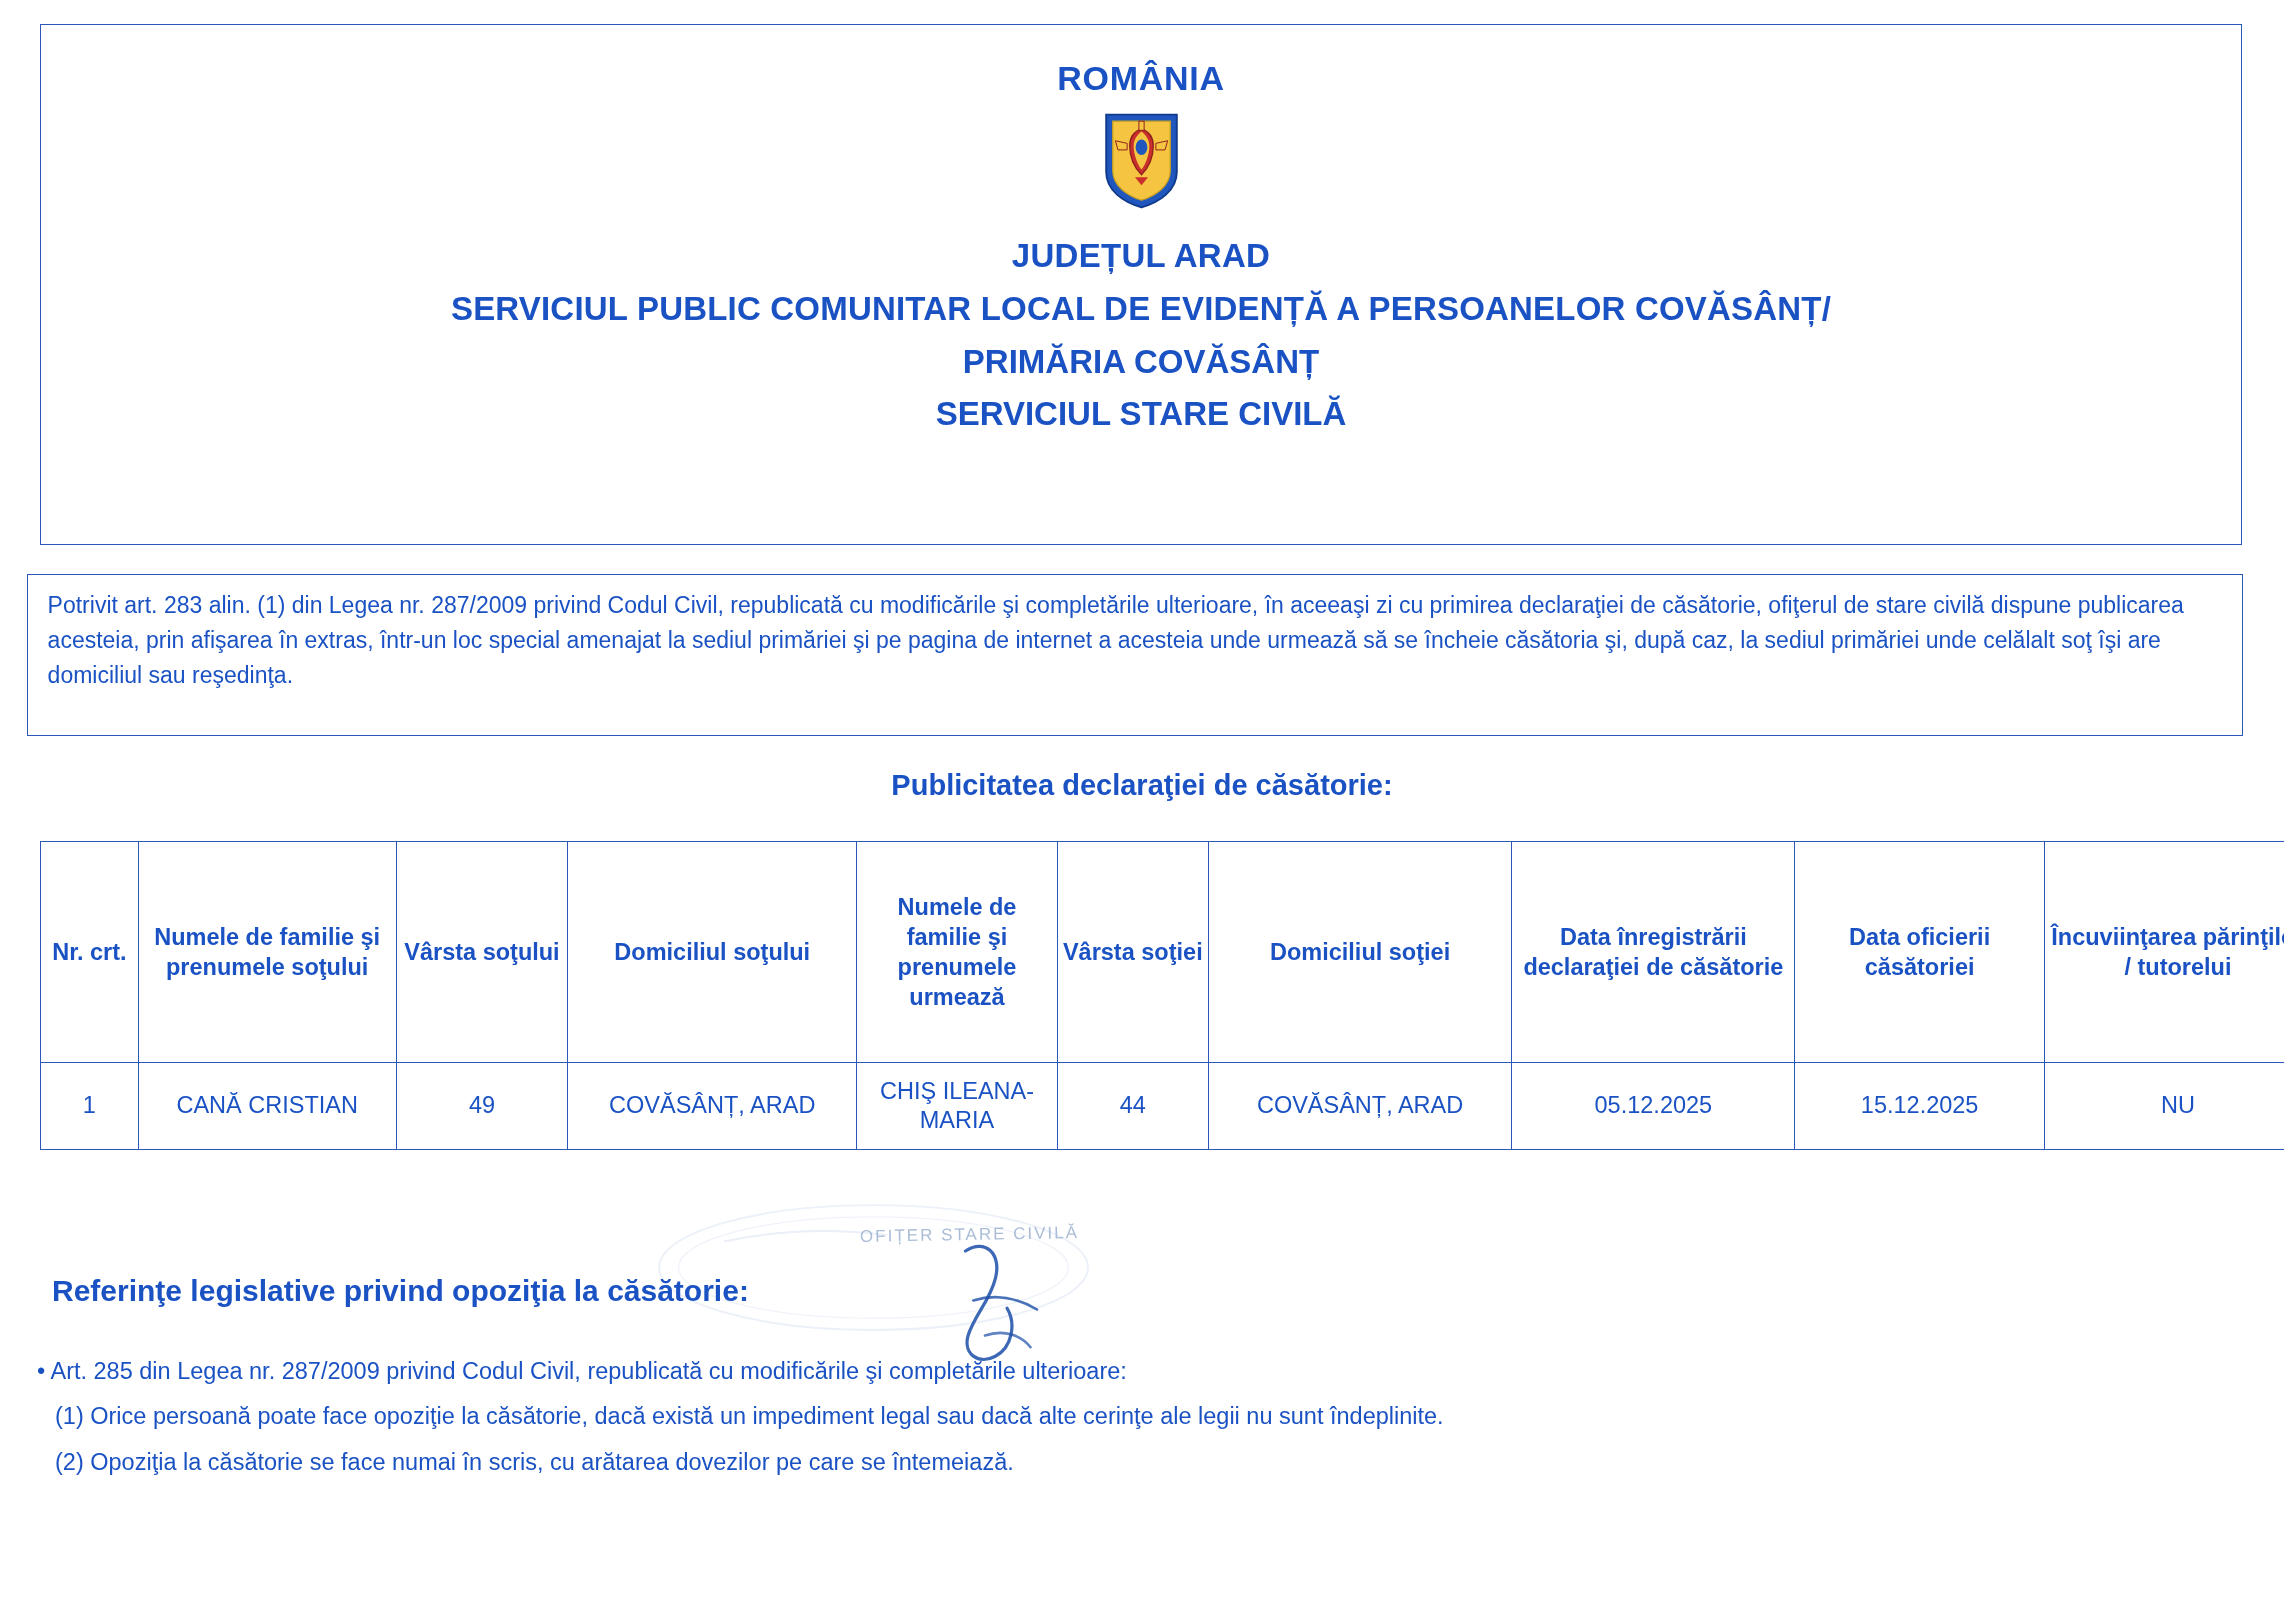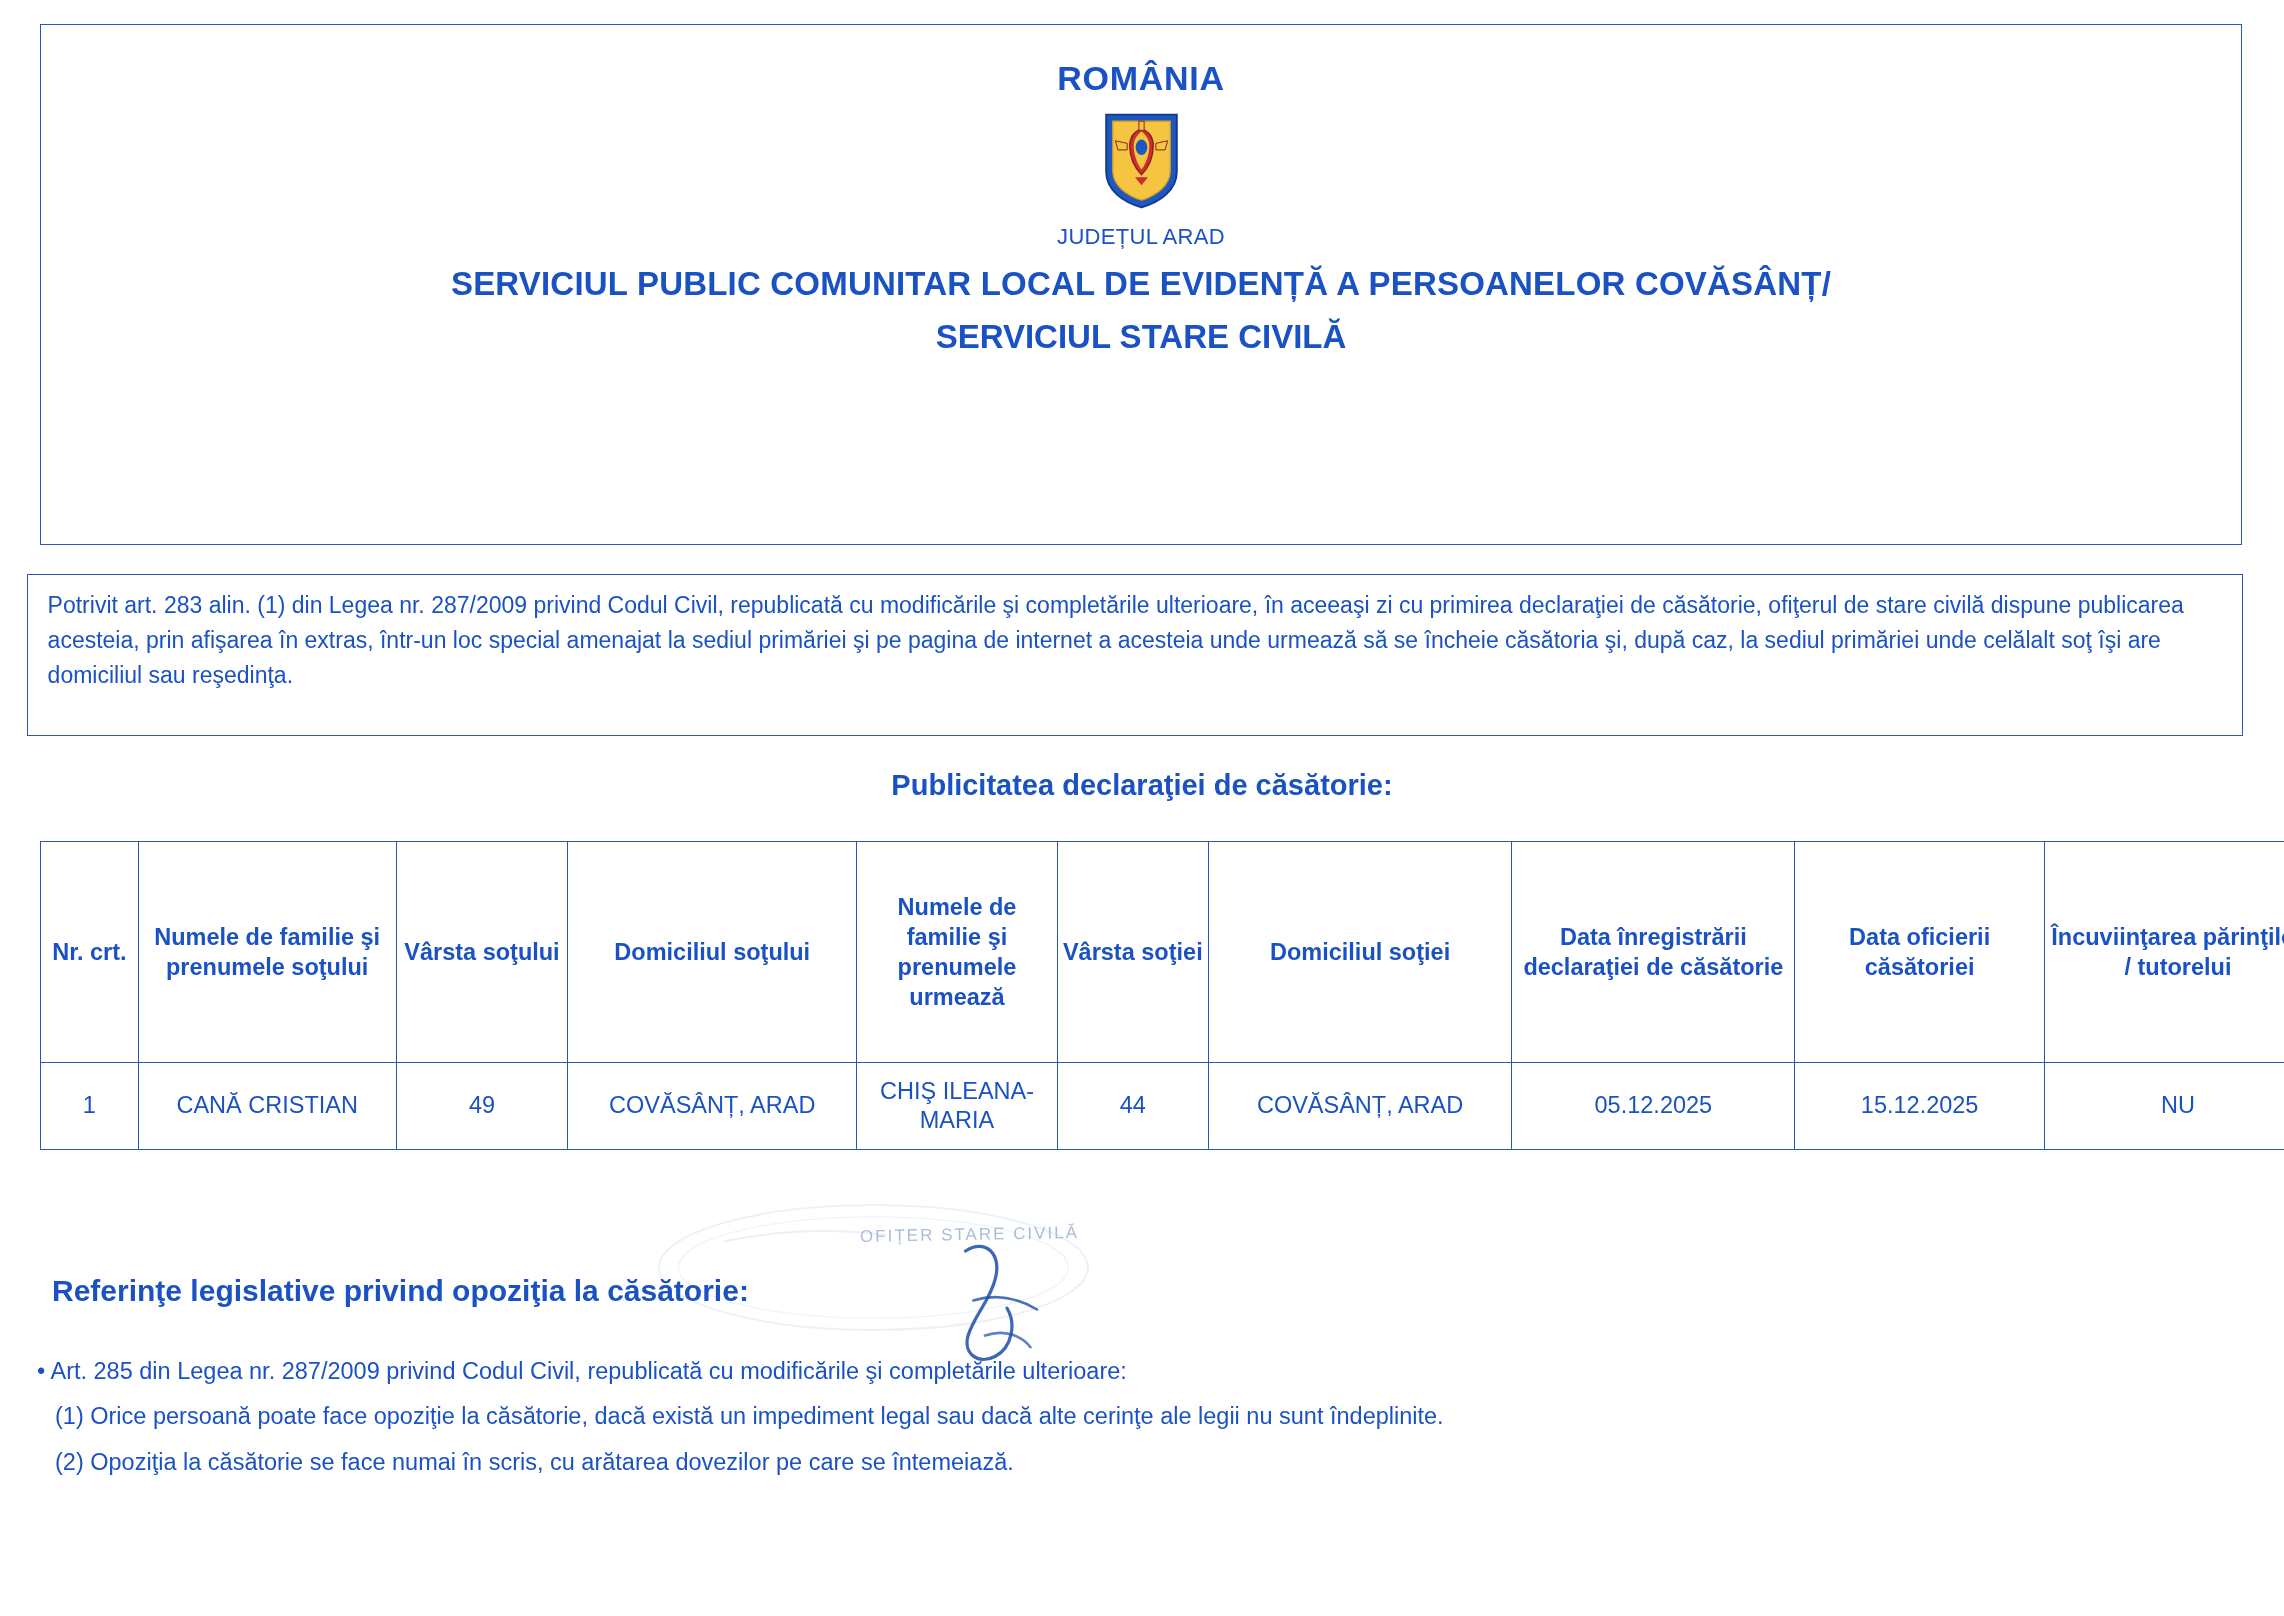--- a/index.html
+++ b/index.html
@@ -43,23 +43,23 @@
   }
   .coat {
     margin: 14.3px auto 6.5px auto;
     width: 81px;
     height: 98px;
     position: relative;
   }
   .coat svg { display: block; }
 
   .county-title {
-    margin-top: 14px;
-    font-size: 22px;
-    font-weight: normal;
+    margin-top: 27px;
+    font-size: 33px;
+    font-weight: bold;
     color: #1a52c4;
     letter-spacing: 0.3px;
   }
   .office-line1 {
     margin-top: 15.6px;
     font-size: 33px;
     font-weight: bold;
     color: #1a52c4;
     letter-spacing: 0.2px;
   }
@@ -220,20 +220,21 @@
         <ellipse cx="62" cy="54" rx="9" ry="12" fill="#1f57bf"></ellipse>
         <path d="M40 48 L22 44 L26 58 L40 58 Z" fill="#f5c542" stroke="#8e1f1c" stroke-width="1.5"></path>
         <path d="M84 48 L102 44 L98 58 L84 58 Z" fill="#f5c542" stroke="#8e1f1c" stroke-width="1.5"></path>
         <rect x="58" y="14" width="8" height="14" fill="#f5c542" stroke="#8e1f1c" stroke-width="1.5"></rect>
         <path d="M52 100 L62 112 L72 100 Z" fill="#c9302c"></path>
       </svg>
     </div>
 
     <div class="county-title">JUDEȚUL ARAD</div>
     <div class="office-line1">SERVICIUL PUBLIC COMUNITAR LOCAL DE EVIDENȚĂ A PERSOANELOR COVĂSÂNȚ/</div>
+    <div class="office-line2">PRIMĂRIA COVĂSÂNȚ</div>
     <div class="office-line3">SERVICIUL STARE CIVILĂ</div>
   </div>
 
   <div class="legal-box">
     <p>Potrivit art. 283 alin. (1) din Legea nr. 287/2009 privind Codul Civil, republicată cu modificările şi completările ulterioare, în aceeaşi zi cu primirea declaraţiei de căsătorie, ofiţerul de stare civilă dispune publicarea acesteia, prin afişarea în extras, într-un loc special amenajat la sediul primăriei şi pe pagina de internet a acesteia unde urmează să se încheie căsătoria şi, după caz, la sediul primăriei unde celălalt soţ îşi are domiciliul sau reşedinţa.</p>
   </div>
 
   <div class="pub-heading">Publicitatea declaraţiei de căsătorie:</div>
 
   <table class="main-table">

